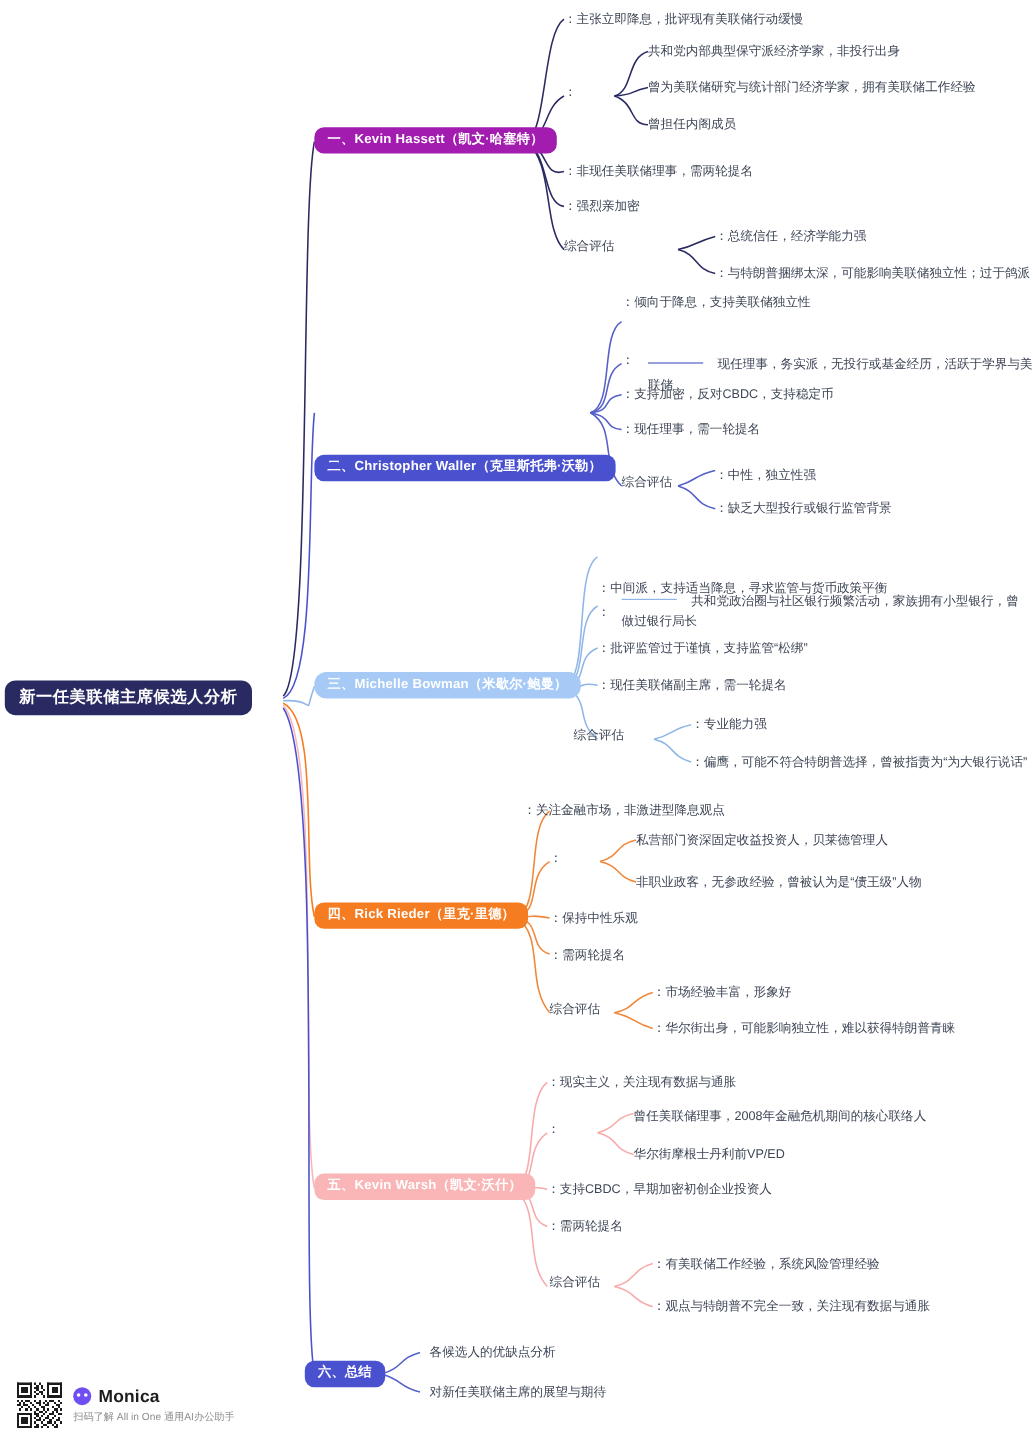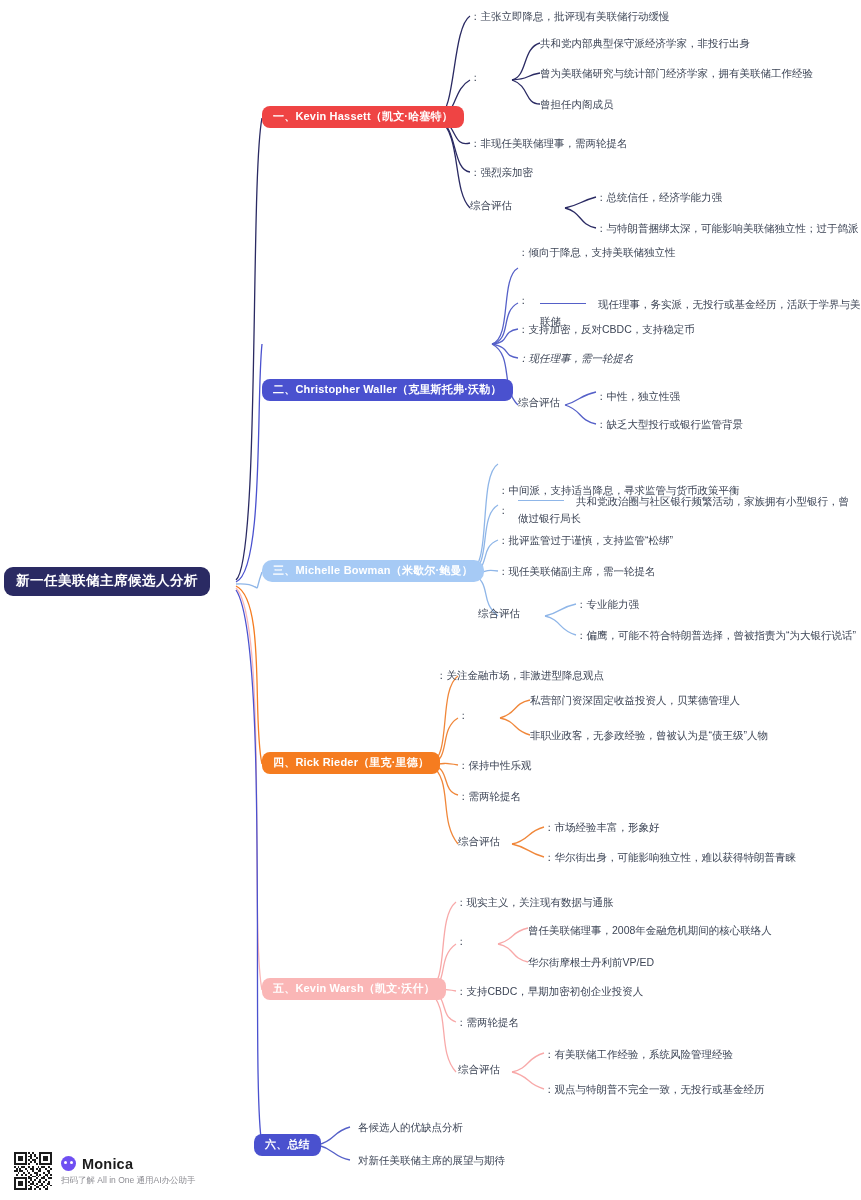--- a/index.html
+++ b/index.html
@@ -38,21 +38,21 @@
     border-radius: 9px;
   }
   
   .topic {
     font-size: 11px;
     font-weight: bold;
     padding: 5px 11px 6px 11px;
     border-radius: 8px;
     letter-spacing: .2px;
   }
-  .topic.navy   { background:#ef4444; color:#ffffff; }
+  .topic.navy   { background:#a21caf; color:#ffffff; }
   .topic.indigo { background:#4a51cf; color:#ffffff; }
   .topic.lblue  { background:#a6caf5; color:#ffffff; }
   .topic.orange { background:#f57c20; color:#ffffff; }
   .topic.pink   { background:#fab6b6; color:#ffffff; }
   .topic.indigo2{ background:#4a51cf; color:#ffffff; }
 
   
   .leaf {
     font-size: 10.5px;
     color: #3d4556;
@@ -216,21 +216,21 @@
   <div class="node topic indigo" style="left:262px; top:332px;margin-top:47px;">二、Christopher Waller（克里斯托弗·沃勒）</div>
 
   <div class="node leaf" style="left:518px; top:244px;">：倾向于降息，支持美联储独立性</div>
 
   <div class="node colon-stub" style="left:518px; top:295px;">：</div>
   <div class="node" style="left:540px; top:295px;">
     <span class="sep-line"></span><span class="leaf" style="display:inline;">现任理事，务实派，无投行或基金经历，活跃于学界与美联储</span>
   </div>
 
   <div class="node leaf" style="left:518px; top:321px;">：支持加密，反对CBDC，支持稳定币</div>
-  <div class="node leaf" style="left:518px; top:350px;font-style:italic;">：现任理事，需一轮提名</div>
+  <div class="node leaf" style="left:518px; top:350px;">：现任理事，需一轮提名</div>
 
   <div class="node mid-label" style="left:518px; top:397px;">综合评估</div>
   <div class="node leaf" style="left:596px; top:388px;text-align:right;">：中性，独立性强</div>
   <div class="node leaf" style="left:596px; top:416px;">：缺乏大型投行或银行监管背景</div>
 
   <div class="node topic lblue" style="left:262px; top:560px;border-radius:10px;">三、Michelle Bowman（米歇尔·鲍曼）</div>
 
   <div class="node leaf" style="left:498px; top:482px;">：中间派，支持适当降息，寻求监管与货币政策平衡</div>
 
   <div class="node colon-stub" style="left:498px; top:505px;">：</div>
@@ -266,21 +266,21 @@
 
   <div class="node colon-stub" style="left:456px; top:936px;">：</div>
   <div class="node leaf" style="left:528px; top:922px;">曾任美联储理事，2008年金融危机期间的核心联络人</div>
   <div class="node leaf" style="left:528px; top:954px;">华尔街摩根士丹利前VP/ED</div>
 
   <div class="node leaf" style="left:456px; top:983px;">：支持CBDC，早期加密初创企业投资人</div>
   <div class="node leaf" style="left:456px; top:1014px;">：需两轮提名</div>
 
   <div class="node mid-label" style="left:458px; top:1064px;">综合评估</div>
   <div class="node leaf" style="left:544px; top:1046px;">：有美联储工作经验，系统风险管理经验</div>
-  <div class="node leaf" style="left:544px; top:1081px;">：观点与特朗普不完全一致，无投行或基金经历</div>
+  <div class="node leaf" style="left:544px; top:1081px;">：观点与特朗普不完全一致，关注现有数据与通胀</div>
 
   <div class="node topic indigo2" style="left:254px; top:1134px;">六、总结</div>
   <div class="node leaf" style="left:358px; top:1119px;">各候选人的优缺点分析</div>
   <div class="node leaf" style="left:358px; top:1152px;">对新任美联储主席的展望与期待</div>
 
   <div id="footer">
     <svg class="qr" viewBox="0 0 21 21" shape-rendering="crispEdges">
       <rect width="21" height="21" fill="#ffffff"></rect>
       <g fill="#1c1c1c">
         <rect x="0" y="0" width="7" height="1"></rect>

